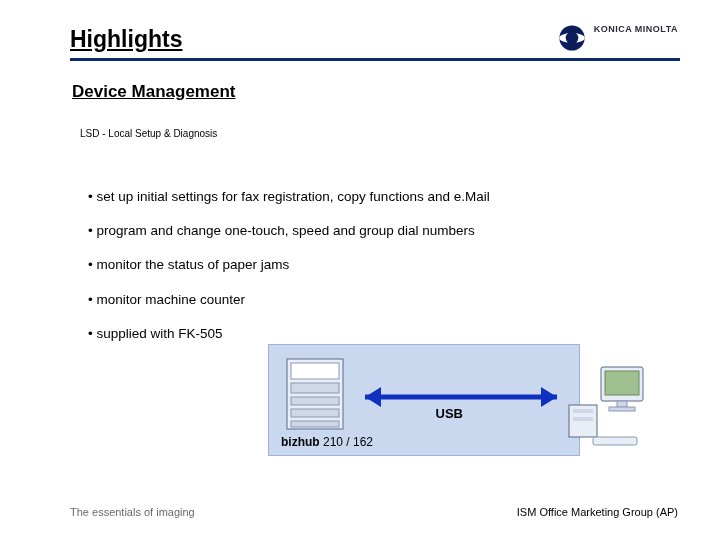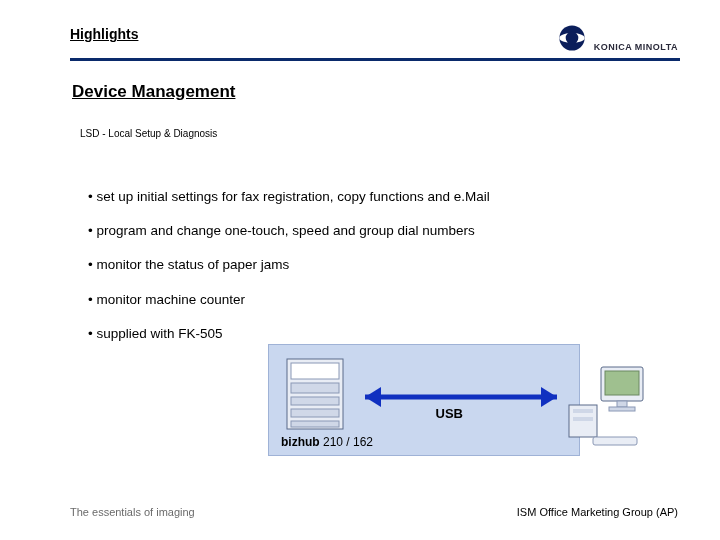--- a/index.html
+++ b/index.html
@@ -1,21 +1,21 @@
 <!DOCTYPE html>
 <html><head>
 <meta charset="utf-8">
 <style>
   * { box-sizing: border-box; margin: 0; padding: 0; }
   html, body { width: 720px; height: 540px; background: #fff; font-family: Arial, Helvetica, sans-serif; color: #000; }
   .slide { position: relative; width: 720px; height: 540px; }
 
   .title-row { position: absolute; top: 26px; left: 70px; right: 40px; }
-  .title { font-size: 14px; font-weight: bold; text-decoration: underline; }
-  .brand { position: absolute; top: 24px; right: 42px; display: flex; align-items: flex-end; gap: 8px; }
+  .title { font-size: 23px; font-weight: bold; text-decoration: underline; }
+  .brand { position: absolute; top: 24px; right: 42px; display: flex; align-items: flex-start; gap: 8px; }
   .brand-logo { width: 28px; height: 28px; }
   .brand-text { font-size: 9px; letter-spacing: 0.5px; font-weight: 600; color: #2a2a3a; }
 
   .hr { position: absolute; left: 70px; right: 40px; top: 58px; height: 0; border-top: 3px solid #0a2a6b; }
 
   .subtitle { position: absolute; top: 82px; left: 72px; font-size: 17px; font-weight: bold; text-decoration: underline; }
   .h3 { position: absolute; top: 128px; left: 80px; font-size: 10px; font-weight: normal; }
 
   .bullets { position: absolute; top: 188px; left: 88px; right: 60px; font-size: 13.5px; line-height: 1.35; }
   .bullets li { list-style: none; margin-bottom: 16px; }

